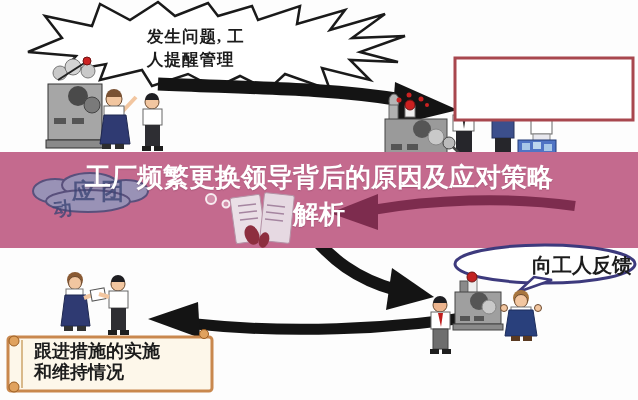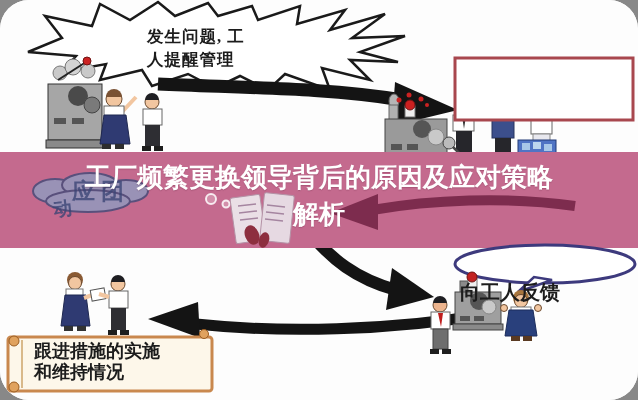--- a/index.html
+++ b/index.html
@@ -1,18 +1,18 @@
 <!DOCTYPE html>
 <html><head>
 <meta charset="utf-8">
 <style>
   html,body{margin:0;padding:0;background:#888;}
   .stage{
     position:relative;width:638px;height:400px;overflow:hidden;
-    background:#fdfdfd;font-family:"Liberation Sans",sans-serif;border-radius:29px;
+    background:#fdfdfd;font-family:"Liberation Sans",sans-serif;
   }
   .scene{position:absolute;left:0;top:0;width:638px;height:400px;}
   .txt{position:absolute;white-space:pre-line;color:#1c1c1c;}
   .callout-text{
     left:147px;top:25px;width:110px;
     font-family:"Liberation Serif",serif;font-size:16.5px;line-height:1.4;
     letter-spacing:1px;font-weight:600;
   }
   .response-text{
     left:464px;top:64px;width:168px;
@@ -23,22 +23,22 @@
     color:#3b4575;opacity:.78;font-weight:700;}
   .frag1{left:72px;top:176px;font-size:23px;letter-spacing:6px;}
   .frag2{left:53px;top:196px;font-size:19px;transform:rotate(-6deg);}
   .banner-title{
     left:0;top:159px;width:638px;text-align:center;
     color:#ffffff;font-size:26px;font-weight:bold;line-height:37px;
     text-shadow:0 1px 1px rgba(90,30,60,.25);
     font-family:"Liberation Sans",sans-serif;
   }
   .feedback-text{
-    left:460px;top:252px;width:172px;text-align:left;
-    font-family:"Liberation Serif",serif;font-size:20px;font-weight:600;margin-top:27px;
+    left:460px;top:252px;width:172px;text-align:right;
+    font-family:"Liberation Serif",serif;font-size:20px;font-weight:600;
   }
   .scroll-text{
     left:34px;top:341px;width:180px;
     font-family:Liberation Sans, sans-serif;font-size:18px;line-height:1.18;
     font-weight:700;
   }
 </style>
 </head>
 <body>
 

